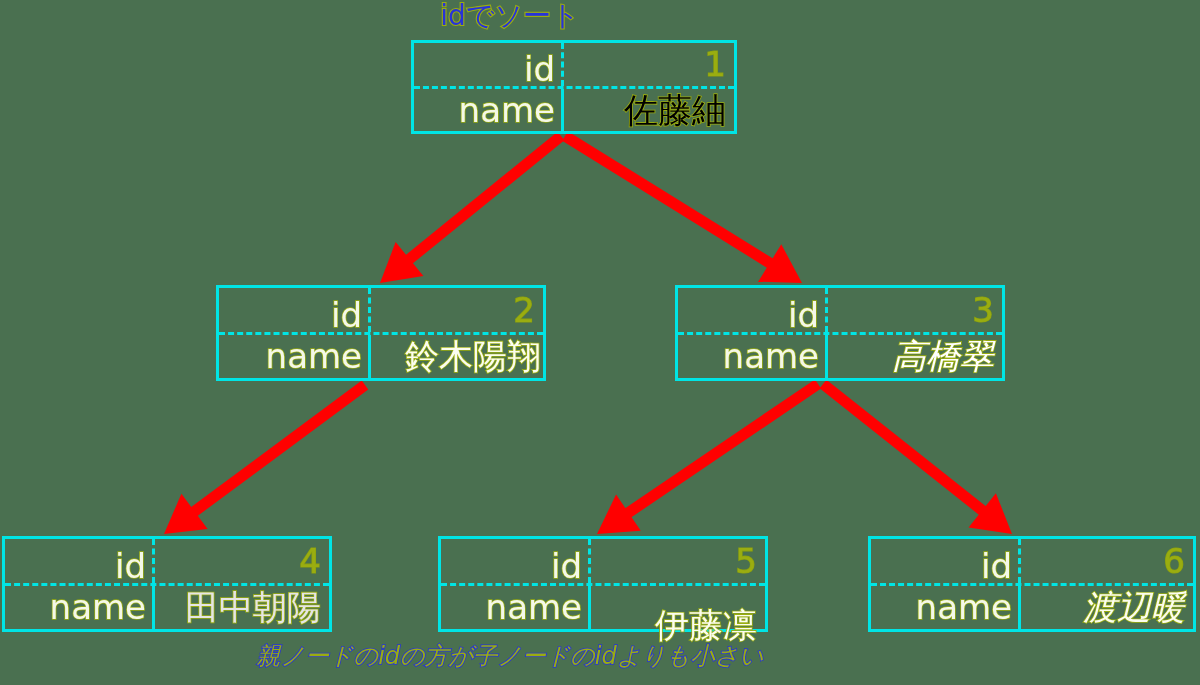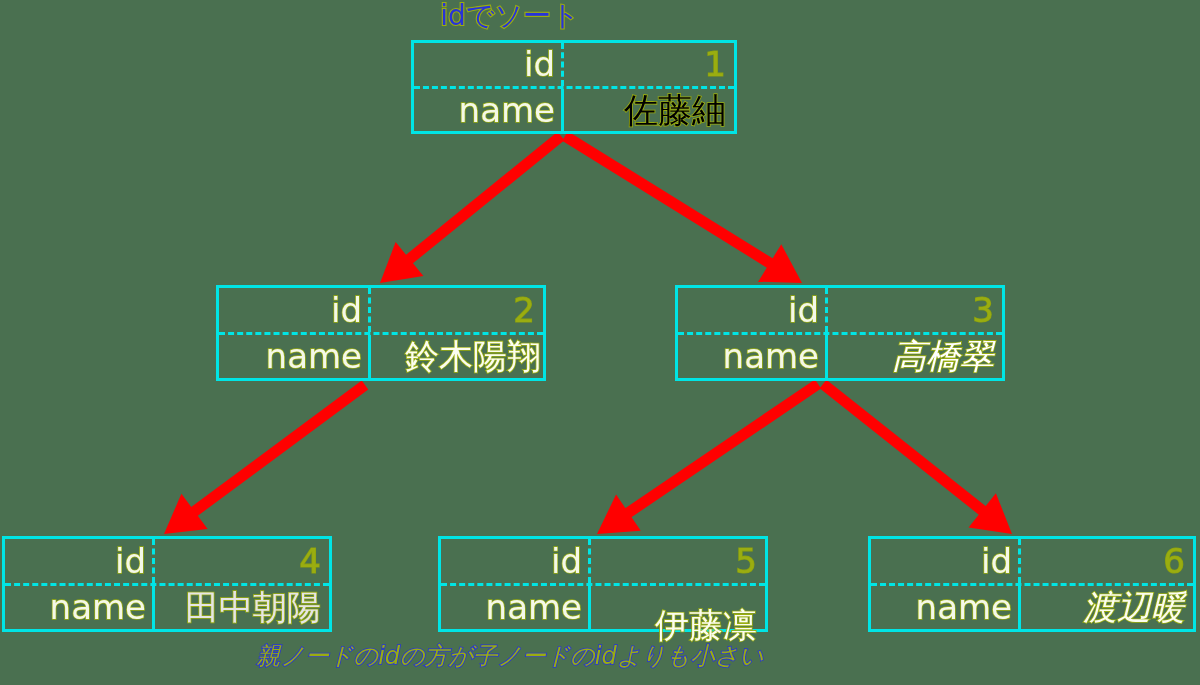--- a/index.html
+++ b/index.html
@@ -56,20 +56,21 @@
     flex: 1 1 auto;
     display: flex;
     align-items: center;
     justify-content: flex-end;
     padding: 0 8px 0 4px;
     box-sizing: border-box;
     white-space: nowrap;
   }
   .node .row.top .cell-key {
     border-right: 3px dashed #00e5e5;
+    align-items: flex-end;
   }
   .node .row.bot .cell-key {
     border-right: 3px solid #00e5e5;
   }
   
   .txt-key {
     font-size: 34px;
     line-height: 1;
     color: #f4f8e8;
     -webkit-text-stroke: 1.5px #9aad10;

